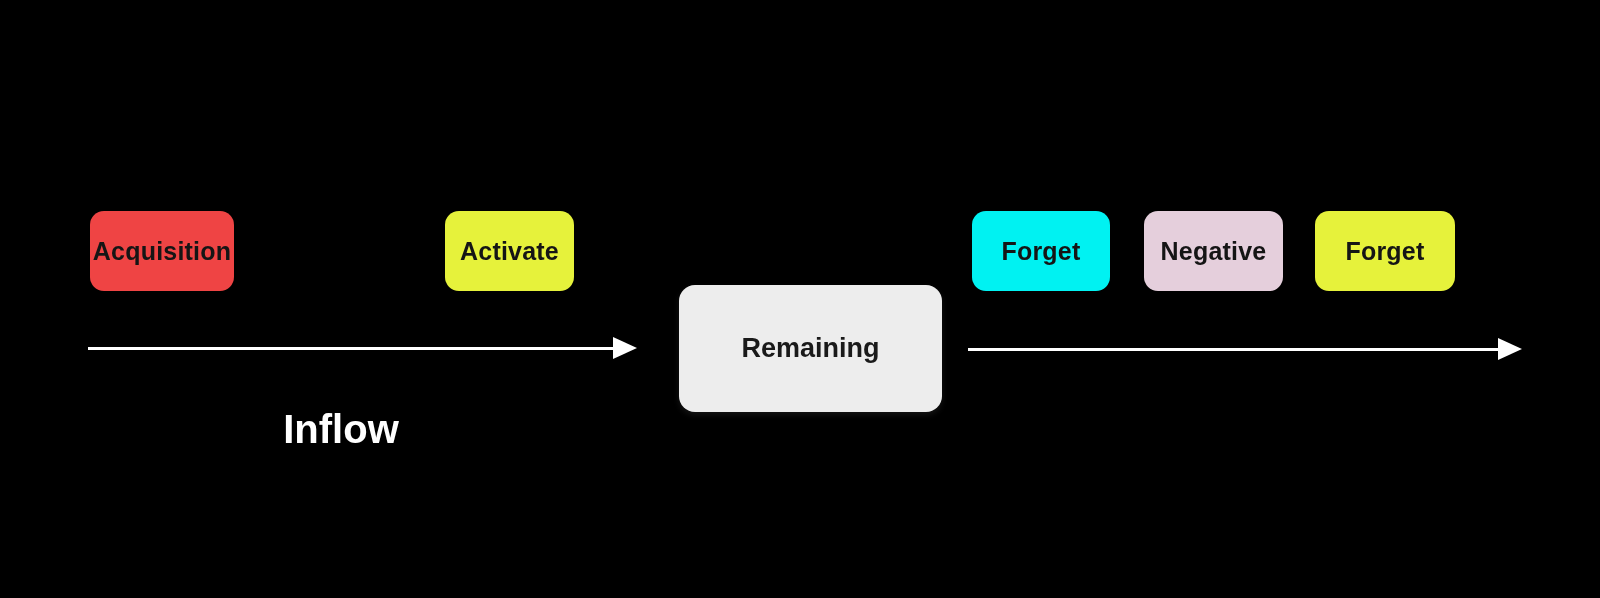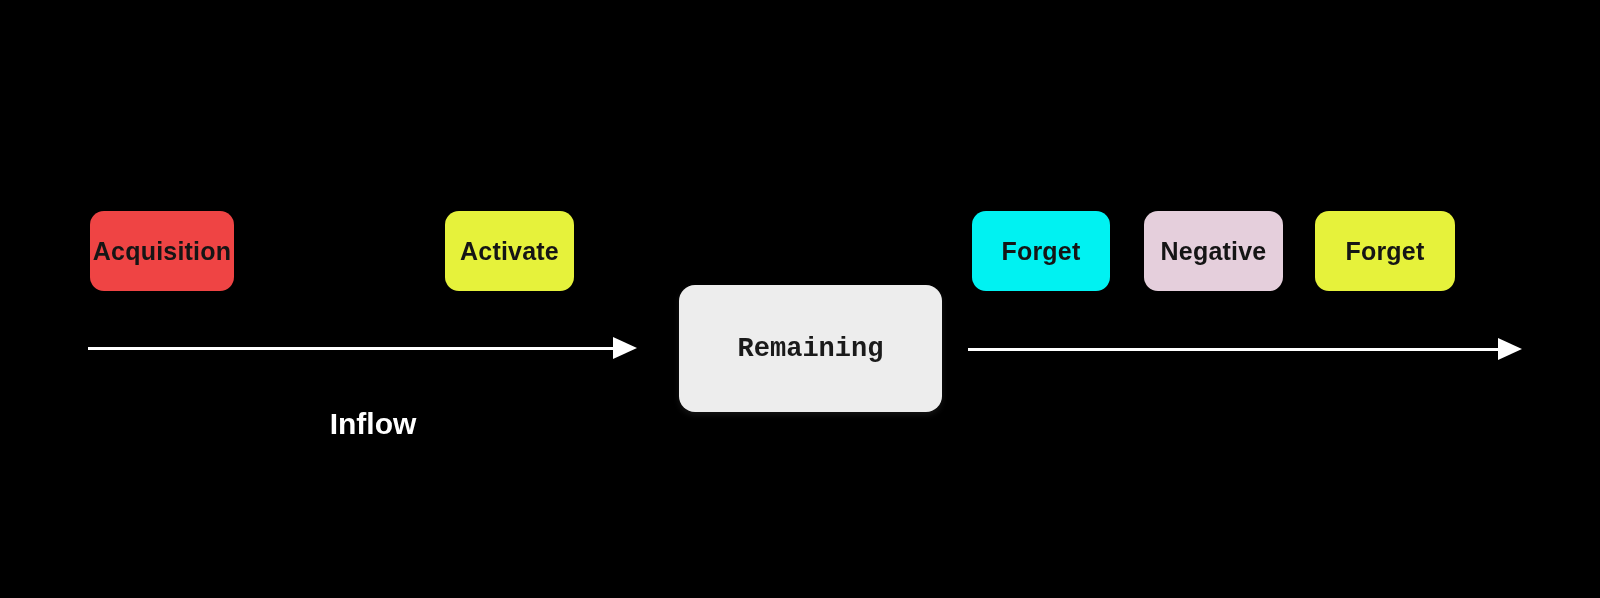--- a/index.html
+++ b/index.html
@@ -44,21 +44,20 @@
     width: 263px;
     height: 127px;
     border-radius: 16px;
     display: flex;
     align-items: center;
     justify-content: center;
     font-size: 27px;
     font-weight: bold;
     color: #1a1a1a;
     box-shadow: 0 3px 6px rgba(60,60,60,0.35);
-    font-family: Liberation Mono, monospace;
   }
 
   .arrow { position: absolute; height: 22px; }
   .arrow-line {
     position: absolute;
     top: 10px;
     left: 0;
     height: 3px;
     background: #ffffff;
   }
@@ -76,24 +75,23 @@
   .arrow-inflow  .arrow-head { left: 525px; }
   .arrow-outflow { left: 968px; top: 338px; width: 554px; }
   .arrow-outflow .arrow-line { width: 532px; }
   .arrow-outflow .arrow-head { left: 530px; }
 
   .flow-label {
     position: absolute;
     top: 407px;
     transform: translateX(-50%);
     color: #ffffff;
-    font-size: 30px;
+    font-size: 40px;
     font-weight: bold;
     white-space: nowrap;
-    margin-left: 32px;
   }
   .l-inflow  { left: 341px; }
   .l-outflow { left: 1281px; }
 </style>
 </head>
 <body>
 
 <div class="stage">
 
   <div class="node n-acquisition" style="background: #ef4444;">Acquisition</div>

